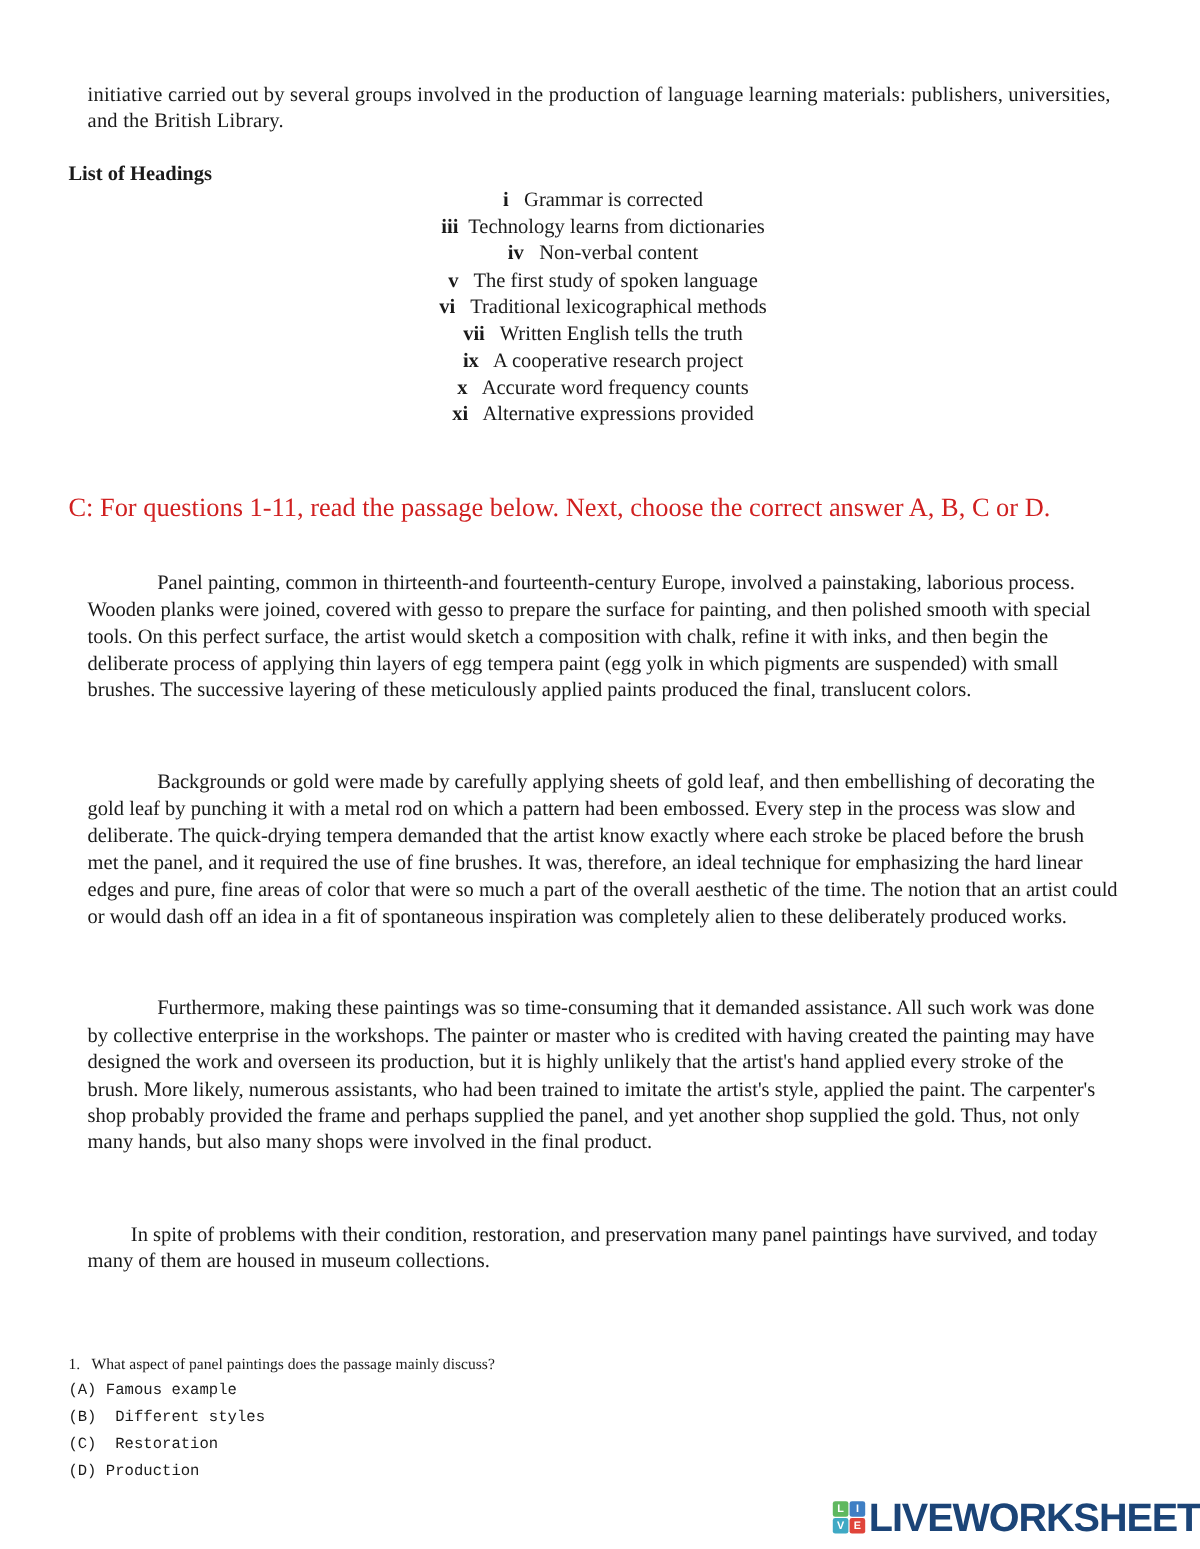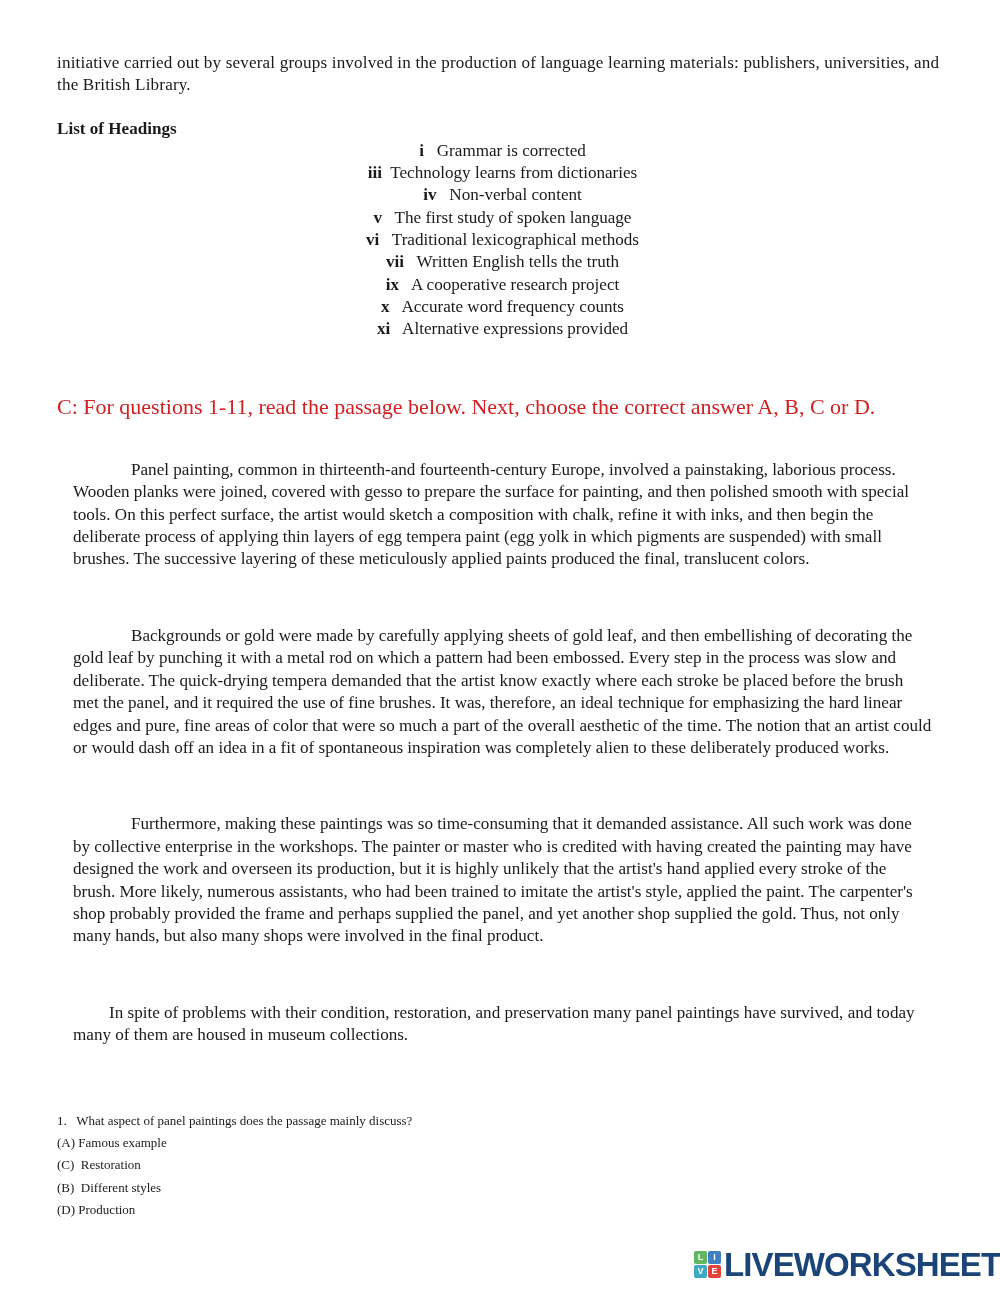--- a/index.html
+++ b/index.html
@@ -20,21 +20,21 @@
     left: 0; top: 0;
     width: 1000px;
     height: 1291px;
     box-sizing: border-box;
     padding: 52px 52px 0 57px;
   }
   .para {
     font-size: 17.1px;
     line-height: 22.3px;
     text-align: left;
-    margin: 0;
+    margin: 16px;
     letter-spacing: 0.01em;
   }
   .intro {
     margin-bottom: 21px;
   }
   .headings-title {
     font-weight: bold;
     font-size: 17.1px;
     line-height: 22.3px;
     margin: 0 0 0 0;
@@ -75,20 +75,21 @@
 
   .question-block {
     font-size: 13px;
     line-height: 22.4px;
   }
   .question-line {
     white-space: pre;
   }
   .option-line {
     white-space: pre;
+    font-family: Liberation Mono, monospace;
   }
 
   
   .logo {
     position: absolute;
     left: 694px;
     top: 1248px;
     display: flex;
     align-items: center;
     gap: 3px;
@@ -158,22 +159,22 @@
 
   <div class="spacer-22"></div>
 
   <p class="body-para small-indent">In spite of problems with their condition, restoration, and preservation many panel paintings have survived, and today many of them are housed in museum collections.</p>
 
   <div class="spacer-47"></div>
 
   <div class="question-block">
     <div class="question-line"><span>1.</span>   <span>What aspect of panel paintings does the passage mainly discuss?</span></div>
     <div class="option-line"><span>(A)</span> <span>Famous example</span></div>
+    <div class="option-line"><span>(B)</span>  <span>Different styles</span></div>
     <div class="option-line"><span>(C)</span>  <span>Restoration</span></div>
-    <div class="option-line"><span>(B)</span>  <span>Different styles</span></div>
     <div class="option-line"><span>(D)</span> <span>Production</span></div>
   </div>
 
 </div>
 
 <div class="logo">
   <div class="logo-tiles">
     <div class="logo-tile" style="background: rgb(95, 184, 95);">L</div>
     <div class="logo-tile" style="background: rgb(63, 127, 196);">I</div>
     <div class="logo-tile" style="background: rgb(63, 169, 196);">V</div>

